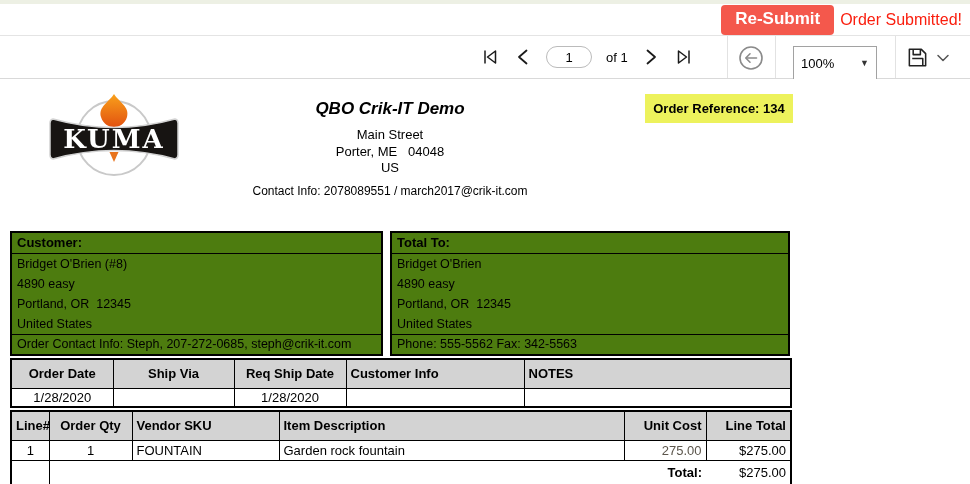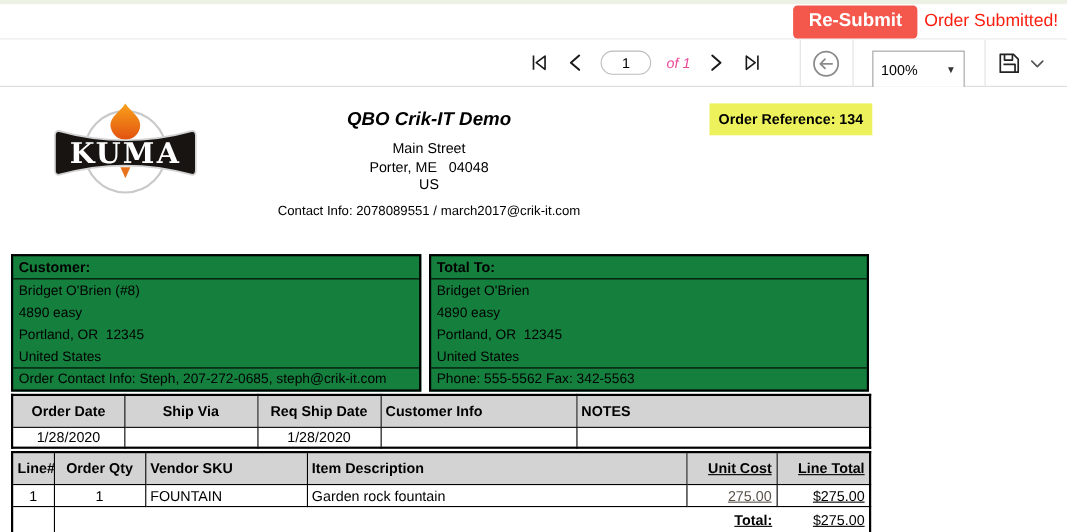--- a/index.html
+++ b/index.html
@@ -17,21 +17,21 @@
   .status-text { color:var(--c-status-text,#fa1e0e); font-size:16px; }
 
   
   .toolbar { height:43px; background:#fff; border-bottom:1px solid #d9d9d9; position:relative; }
   .toolbar svg { display:block; }
   .nav-cluster { position:absolute; left:480px; top:0; height:100%;
                  display:flex; align-items:center; gap:14px; }
   .tb-btn { background:none; border:none; padding:0; cursor:pointer; display:flex; align-items:center; }
   .page-input { width:46px; height:22px; border:1px solid #bbb; border-radius:11px;
                 text-align:center; font-size:13px; font-family:"Liberation Sans",sans-serif; outline:none; }
-  .of-label { font-size:13px; color:#ec4899;font-style:italic; }
+  .of-label { font-size:13px; color:#000000; }
   .tb-sep { position:absolute; top:0; width:1px; height:100%; background:#e2e2e2; }
   .sep1 { left:727px; } .sep2 { left:775px; } .sep3 { left:895px; }
   .back-circle { position:absolute; left:737px; top:8px; }
   .zoom-select { position:absolute; left:793px; top:10px; width:84px; height:24px;
                  border:1px solid #a2a2a2; background:#fff; display:flex; align-items:center;
                  justify-content:space-between; padding:16px 7px; font-size:13px; cursor:pointer; }
   .zoom-caret { font-size:9px; color:#333; }
   .save-group { position:absolute; left:906px; top:10px; display:flex; align-items:center; gap:7px; }
 
   
@@ -42,34 +42,34 @@
 
   .doc-header { position:absolute; left:230px; top:20px; width:320px; text-align:center; }
   .company-name { font-size:17px; font-weight:bold; font-style:italic; margin-bottom:8px;text-align:center; }
   .company-addr { font-size:13px; line-height:16.5px; }
   .company-contact { font-size:12px; margin-top:7px; }
 
   .order-ref { position:absolute; left:645px; top:15px; width:148px; height:29px;
                background:var(--c-highlight,#edf25c); font-weight:bold; font-size:13px;
                display:flex; align-items:center; justify-content:center; }
 
-  .addr-box { position:absolute; border:2px solid #000; background:#15803d; }
+  .addr-box { position:absolute; border:2px solid #000; background:#4d7c0f; }
   .addr-box .box-title { font-weight:bold; font-size:13px; padding:2px 5px 3px; border-bottom:1px solid #000; }
   .addr-box .box-line { font-size:12.5px; padding:3px 5px; }
   .addr-box .box-footer { font-size:12.5px; padding:2px 5px 3px; border-top:1px solid #000; }
   .customer-box { left:10px; top:152px; width:373px; }
   .shipto-box  { left:390px; top:152px; width:400px; }
 
   table { border-collapse:collapse; table-layout:fixed; }
   .info-table { position:absolute; left:10px; top:279px; width:780px; border:2px solid #000; }
   .items-table { position:absolute; left:10px; top:331px; width:780px; border:2px solid #000; }
   th, td { border:1px solid #000; font-size:13px; overflow:hidden; }
   th { background:var(--c-table-header-bg,#d3d3d3); font-weight:bold; height:29px; padding:1px 4px; }
   td { height:18px; padding:1px 4px; background:#fff; }
-  .al { text-align:left; } .ac { text-align:center; } .ar { text-align:right;text-decoration:underline; }
+  .al { text-align:left; } .ac { text-align:center; } .ar { text-align:right; }
   .items-table td { height:20px; }
   .unit-cost-val { color:var(--c-unit-cost-text,#5b554b); }
   .total-row td { border:none; height:40px; vertical-align:top; padding-top:4px; }
   .total-row .tcell-line { border-right:1px solid #000; }
   .total-label { font-weight:bold; }
 </style>
 </head>
 <body>
 
 <div class="top-strip"></div>

